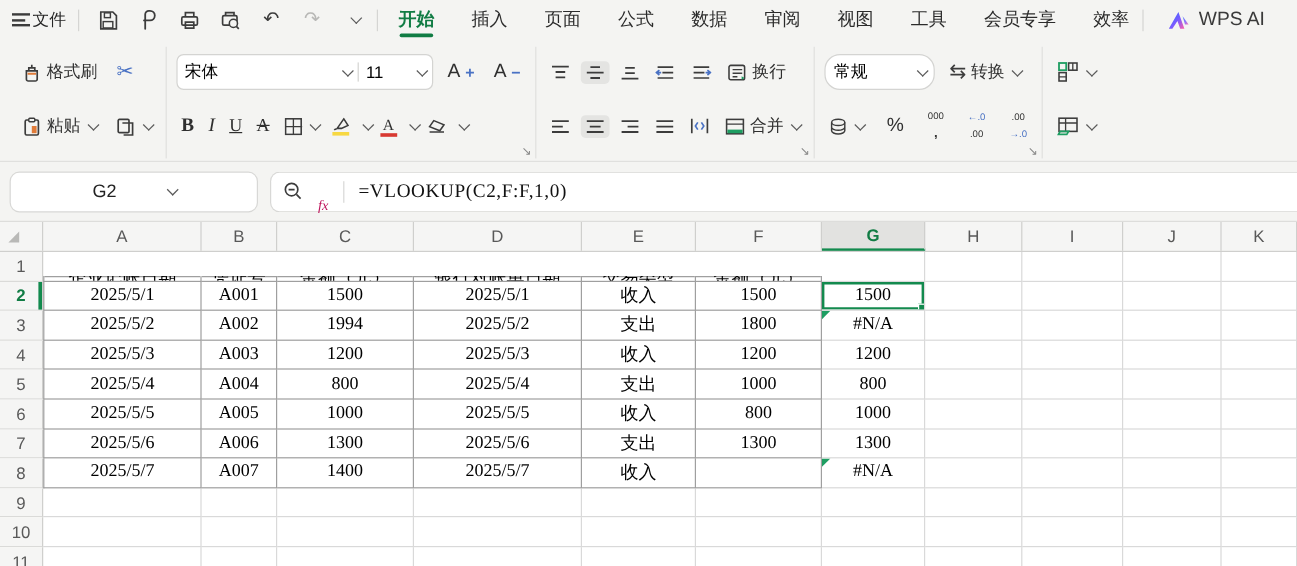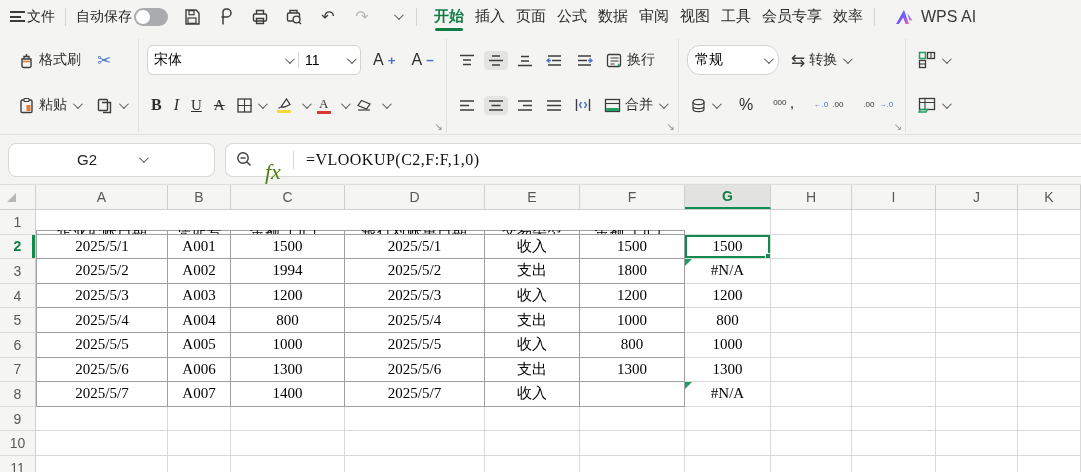--- a/index.html
+++ b/index.html
@@ -18,21 +18,21 @@
   .hamburger::after{content:"";position:absolute;left:0;top:3px;width:11px;border-top:2px solid #3c3c3c;}
   .vdiv{width:1px;height:18px;background:#d5d5d3;}
   .toggle{width:34px;height:18px;border-radius:9px;background:#a9abad;position:relative;cursor:pointer;}
   .toggle .knob{position:absolute;left:2px;top:2px;width:14px;height:14px;border-radius:50%;background:#fff;}
   .qicons{display:flex;align-items:center;gap:14px;margin-left:4px;}
   .qicon{width:20px;height:20px;display:flex;align-items:center;justify-content:center;cursor:pointer;color:#3c3c3c;}
   .qicon svg{display:block;}
   .glyph{font-size:16px;line-height:1;color:#3c3c3c;}
   .glyph.dim{color:#b8b8b6;}
   .chev{display:inline-block;width:7px;height:7px;border-right:1.4px solid #5a5a5a;border-bottom:1.4px solid #5a5a5a;transform:rotate(45deg) translateY(-2px);margin-left:2px;}
-  .tabs{display:flex;align-items:center;gap:9px;margin-left:6px;}
+  .tabs{display:flex;align-items:center;gap:29px;margin-left:6px;}
   .tab{font-size:15px;color:#2b2b2b;cursor:pointer;padding:5px 1px 6px;position:relative;white-space:nowrap;}
   .tab.active{color:var(--accent);font-weight:bold;}
   .tab.active::after{content:"";position:absolute;left:2px;right:2px;bottom:1px;height:3px;border-radius:2px;background:var(--accent);}
   .wpsai{display:flex;align-items:center;gap:6px;margin-left:10px;font-size:16px;color:#3a3a3a;font-weight:500;white-space:nowrap;}
 
   
   .toolbar{height:102px;border-bottom:1px solid var(--line);display:flex;align-items:stretch;padding:6px 12px 2px 6px;}
   .tgroup{position:relative;display:flex;flex-direction:column;justify-content:space-between;padding:2px 8px 8px;}
   .tgroup + .tgroup{border-left:1px solid var(--line);}
   .trow{display:flex;align-items:center;gap:8px;height:38px;}
@@ -43,29 +43,29 @@
   .fontname{width:150px;padding:0 6px;display:flex;align-items:center;justify-content:space-between;font-size:14px;cursor:pointer;}
   .fontsize{width:62px;padding:0 6px;display:flex;align-items:center;justify-content:space-between;font-size:14px;border-left:1px solid #d4d4d2;cursor:pointer;}
   .numbox{display:flex;align-items:center;justify-content:space-between;background:#fff;border:1px solid #d4d4d2;border-radius:13px;height:30px;width:92px;padding:0 7px;font-size:14px;cursor:pointer;}
   .bld{font-weight:bold;font-size:16px;font-family:"Liberation Serif",serif;}
   .ita{font-style:italic;font-size:16px;font-family:"Liberation Serif",serif;}
   .und{text-decoration:underline;font-size:15px;font-family:"Liberation Serif",serif;}
   .stk{text-decoration:line-through;font-size:15px;font-family:"Liberation Serif",serif;}
   .colorbtn{display:flex;flex-direction:column;align-items:center;line-height:1;gap:1px;}
   .colorbtn .lbl{font-size:13px;font-family:"Liberation Serif",serif;}
   .cbar{width:14px;height:3px;}
-  .mini2{display:flex;flex-direction:row;align-items:flex-start;font-size:8px;line-height:1.2;color:#333;}
+  .mini2{display:flex;flex-direction:column;align-items:center;font-size:8px;line-height:1.2;color:#333;}
   .mini2 .b{color:var(--blue);}
   svg.ic{display:block;}
 
   
   .formulabar{height:50px;display:flex;align-items:center;gap:10px;padding:0 0 0 8px;border-bottom:1px solid #dddddb;}
   .namebox{width:207px;height:34px;background:#fff;border:1px solid #d8d8d6;border-radius:8px;display:flex;align-items:center;justify-content:center;gap:40px;font-size:15px;color:#222;cursor:pointer;}
   .fbox{flex:1;height:34px;background:#fff;border:1px solid #d8d8d6;border-radius:8px 0 0 8px;border-right:none;display:flex;align-items:center;padding:0 10px;gap:12px;}
-  .fxi{font-family:"Liberation Serif",serif;font-style:italic;font-size:22px;color:#4d7c0f;cursor:pointer;margin-top:24px;}
+  .fxi{font-family:"Liberation Serif",serif;font-style:italic;font-size:12px;color:#be185d;cursor:pointer;margin-top:24px;}
   .fdiv{width:1px;height:18px;background:#d8d8d6;}
   .formula{font-family:"Liberation Serif","DejaVu Serif",serif;font-size:16px;color:#111;letter-spacing:0.5px;}
 
   
   .sheet{background:#fff;height:287px;overflow:hidden;position:relative;}
   .colhead{display:flex;height:25px;background:var(--hdr-bg);border-bottom:1px solid #cfcfcd;}
   .corner{width:36px;border-right:1px solid #cfcfcd;position:relative;cursor:pointer;}
   .corner::after{content:"";position:absolute;left:7px;top:8px;border-left:9px solid #b9b9b7;border-bottom:9px solid transparent;transform:rotate(180deg);}
   .colh{display:flex;align-items:center;justify-content:center;font-size:14px;color:var(--hdr-txt);border-right:1px solid #cfcfcd;cursor:pointer;}
   .colh.sel{background:#e2e2e0;color:var(--accent);font-weight:bold;border-bottom:2px solid var(--sel);}
@@ -85,26 +85,20 @@
 <body>
 
 <div class="app">
 
   <div class="titlebar">
     <div class="tb-item">
       <span class="hamburger"></span>
       <span>文件</span>
     </div>
     <div class="vdiv"></div>
-    <div class="tb-item">
-      <span>自动保存</span>
-      <span class="toggle">
-          <span class="knob"></span>
-        </span>
-    </div>
     <div class="qicons">
       <span class="qicon">
         <svg class="ic" width="18" height="18" viewBox="0 0 18 18">
             <path d="M3 2h10l3 3v11H3z" fill="none" stroke="#3c3c3c" stroke-width="1.4"></path>
             <rect x="6" y="2.7" width="5" height="4" fill="none" stroke="#3c3c3c" stroke-width="1.2"></rect>
             <rect x="5" y="10" width="8" height="5.3" fill="none" stroke="#3c3c3c" stroke-width="1.2"></rect>
           </svg>
       </span>
       <span class="qicon">
         <svg class="ic" width="18" height="18" viewBox="0 0 18 18">

